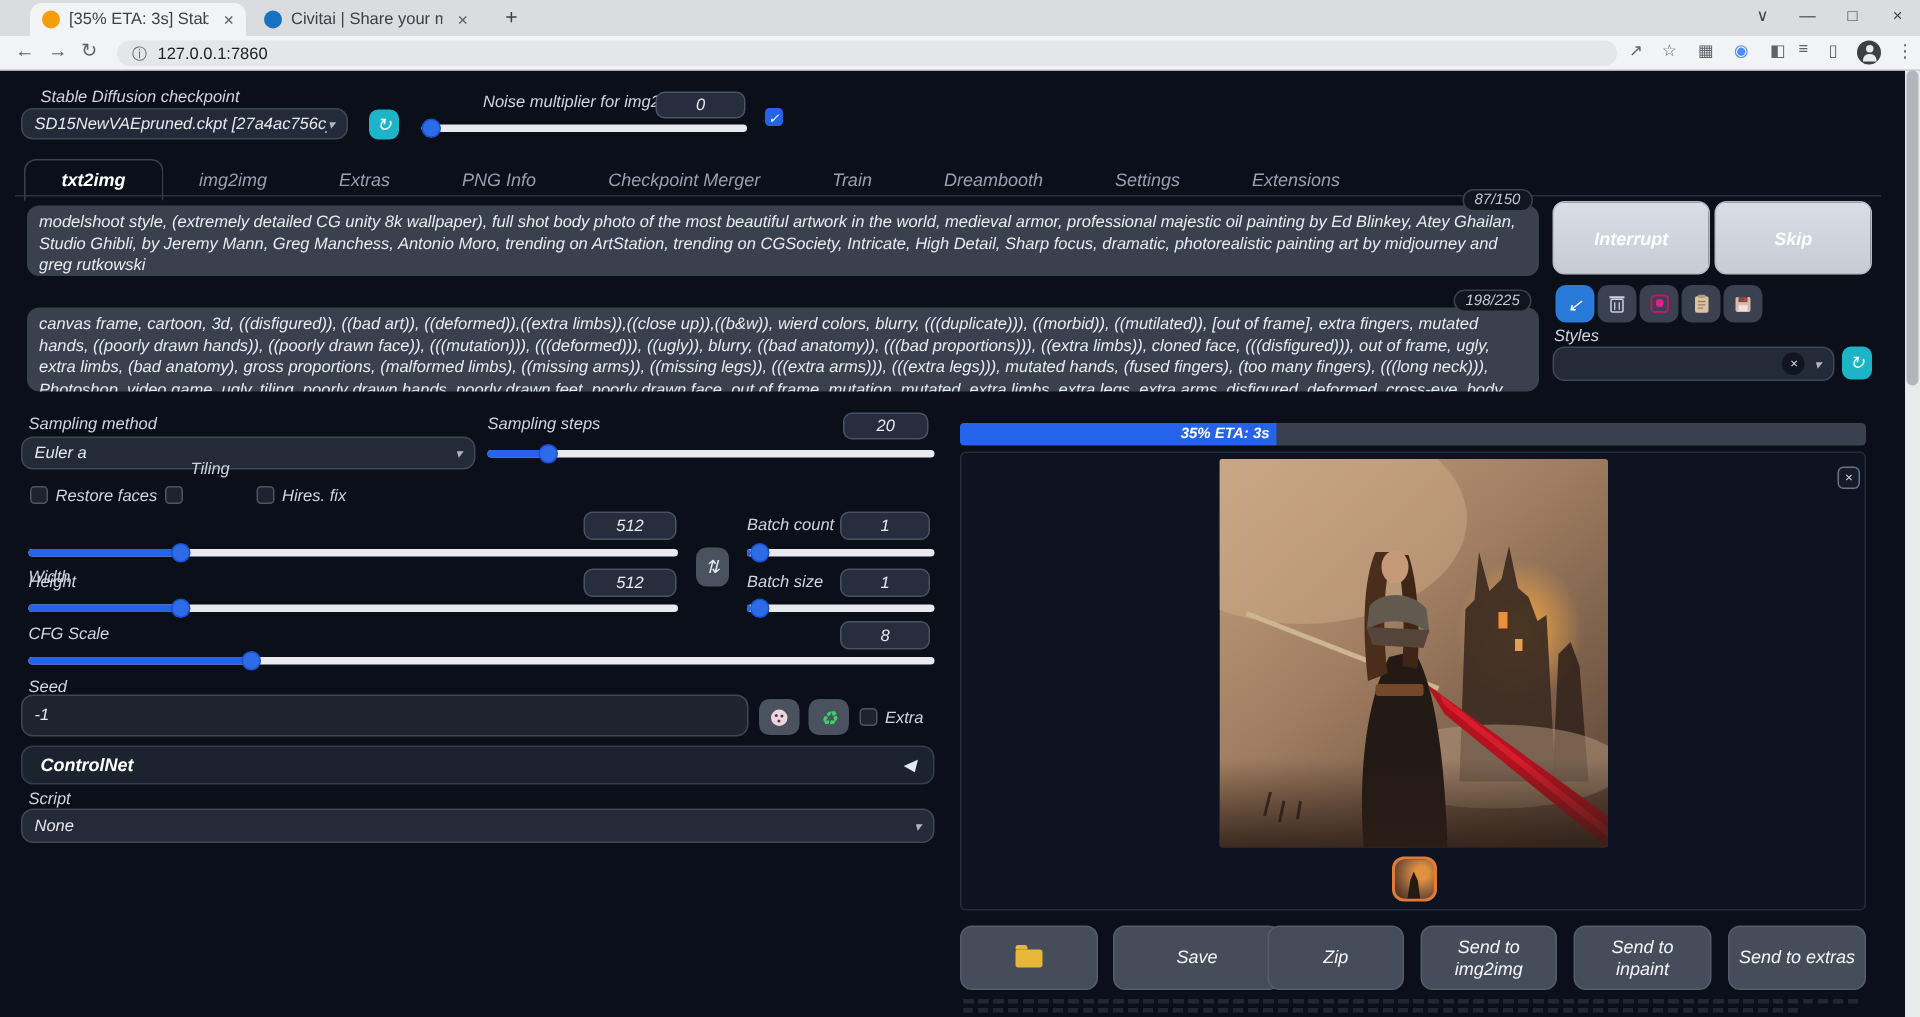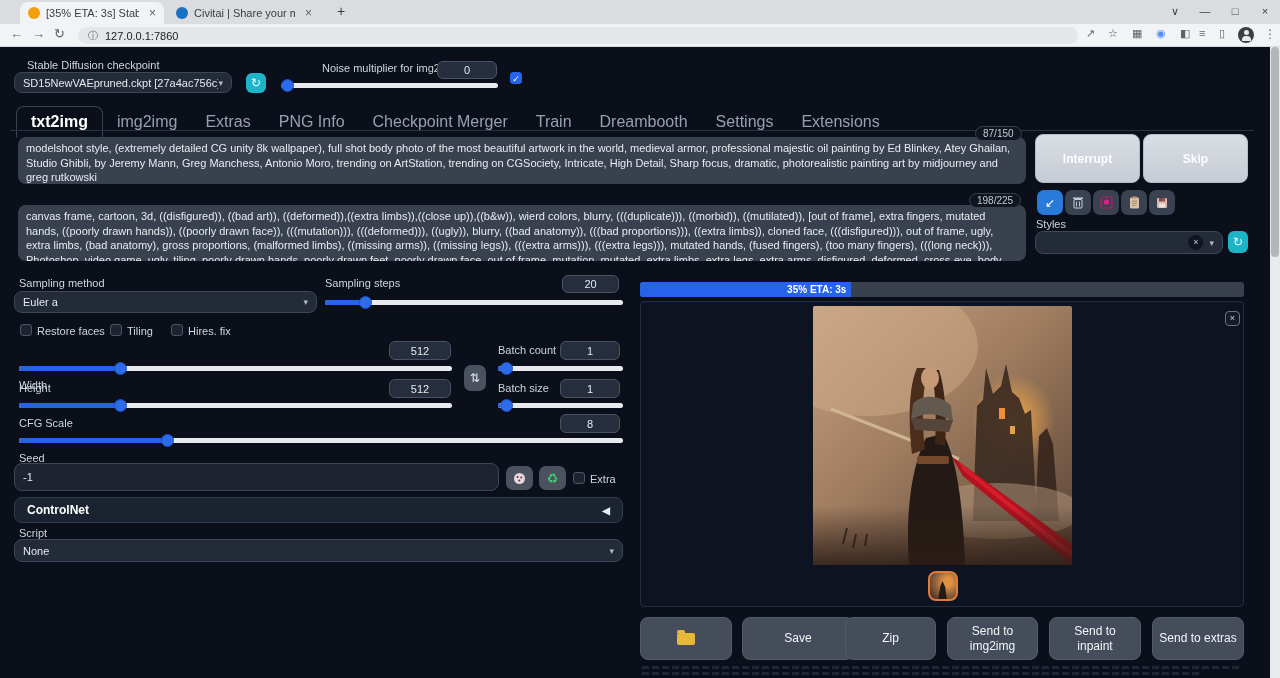--- a/index.html
+++ b/index.html
@@ -20,35 +20,35 @@
   .urlbar .info { font-size:10px; color:#5f6368; }
   .urlbar .url { font-size:11px; color:#202124; }
   .tool-ic { position:absolute; top:3px; font-size:11px; color:#5f6368; }
   .avatar { position:absolute; top:3px; width:16px; height:16px; background:#3c4043; border-radius:50%; }
   .avatar .head { position:absolute; top:3px; left:5.5px; width:5px; height:5px; background:#e8eaed; border-radius:50%; }
   .avatar .body { position:absolute; top:9px; left:3.5px; width:9px; height:5px; background:#e8eaed; border-radius:4px 4px 0 0; }
   .scrollbar { position:absolute; top:47px; right:0; width:10px; height:631px; background:#e8eaed; }
   .scrollthumb { position:absolute; top:0; left:1px; width:8px; height:210px; background:#b2b5b9; border-radius:4px; }
 
   
-  .page { position:absolute; top:47px; left:0; width:1270px; height:631px; color:#d7dce4; }
+  .page { position:absolute; top:47px; left:0; width:1270px; height:631px; color:#d7dce4;font-style:italic; }
   .lbl { position:absolute; font-size:11px; color:#cfd5df; white-space:nowrap; }
   .dd { position:absolute; background:#232a38; border:1px solid #3e4757; border-radius:8px; color:#e6e9ef; font-size:11px; display:flex; align-items:center; padding:0 8px; }
   .dd .caret { margin-left:auto; color:#aeb6c4; font-size:9px; }
   .numbox { position:absolute; background:#262e3d; border:1px solid #4a5366; border-radius:6px; color:#e6e9ef; font-size:11px; display:flex; align-items:center; justify-content:center; }
   .slider { position:absolute; height:13px; }
   .slider .track { position:absolute; top:4px; left:0; right:0; height:5px; border-radius:3px; background:#e8eaef; }
   .slider .fill { position:absolute; top:4px; left:0; height:5px; border-radius:3px; background:#2563eb; width:0; }
   .slider .knob { position:absolute; top:0; width:13px; height:13px; border-radius:50%; background:#2e6be8; border:1px solid #1d50c8; }
   .cb { position:absolute; width:12px; height:12px; border:1px solid #4b5563; border-radius:3px; background:#1d2430; }
   .cb.checked { background:#2563eb; border-color:#2563eb; color:#fff; font-size:9px; text-align:center; line-height:12px; }
   .refreshbtn { position:absolute; background:#1db4c8; border-radius:6px; color:#eafcff; display:flex; align-items:center; justify-content:center; font-size:12px; }
 
   .navtabs { position:absolute; top:58px; left:16px; display:flex; align-items:flex-end; gap:0; }
-  .ntab { font-size:16px; color:#97a0b0; padding:6px 14px; }
+  .ntab { font-size:12px; color:#97a0b0; padding:6px 24px; }
   .ntab.active { color:#fff; font-weight:bold; border:1px solid #374151; border-bottom:1px solid #0b0f19; border-radius:8px 8px 0 0; background:#0b0f19; position:relative; top:1px; }
   .navline { position:absolute; top:83px; left:10px; width:1244px; height:1px; background:#2a3342; }
 
   .ta { position:absolute; background:#39414e; border-radius:8px; padding:4px 8px; font-size:11px; line-height:1.32; color:#e8ebf1; overflow:hidden; }
   .counter { position:absolute; background:#10151f; border:1px solid #39414e; border-radius:8px; font-size:10px; color:#c3cad6; padding:1px 7px; }
 
   .bigbtn { position:absolute; background:linear-gradient(#d9dee5,#c7ccd4); border:1px solid #b7bcc4; border-radius:8px; color:#fdfdfe; font-size:12px; font-weight:bold; display:flex; align-items:center; justify-content:center; }
   .icbtn { position:absolute; width:26px; height:25px; background:#3a4150; border-radius:7px; display:flex; align-items:center; justify-content:center; }
   .icbtn svg { display:block; }
 
@@ -211,21 +211,21 @@
     </div>
     <div class="slider" style="left:325px;top:249px;width:298px;">
       <div class="track"></div>
         <div class="fill" style="width: 13.3%;"></div>
         <div class="knob" style="left: calc(13.3% - 6px);"></div>
     </div>
 
     <div class="cb" style="left:20px;top:277px;"></div>
     <div class="lbl" style="left:37px;top:278px;">Restore faces</div>
     <div class="cb" style="left:110px;top:277px;"></div>
-    <div class="lbl" style="left:127px;top:278px;text-align:center;">Tiling</div>
+    <div class="lbl" style="left:127px;top:260px;text-align:center;">Tiling</div>
     <div class="cb" style="left:171px;top:277px;"></div>
     <div class="lbl" style="left:188px;top:278px;">Hires. fix</div>
 
     <div class="lbl" style="left:19px;top:297px;margin-top:35px;">Width</div>
     <div class="numbox" style="left:389px;top:294px;width:62px;height:19px;">512</div>
     <div class="slider" style="left:19px;top:315px;width:433px;">
       <div class="track"></div>
         <div class="fill" style="width: 23.3%;"></div>
         <div class="knob" style="left: calc(23.3% - 6px);"></div>
     </div>

